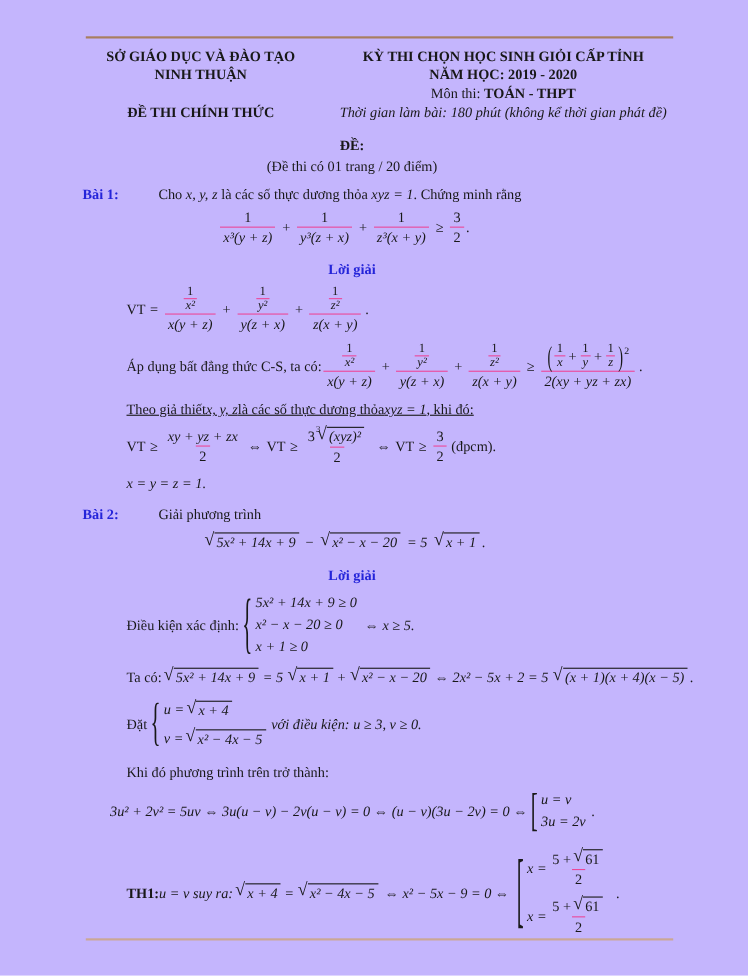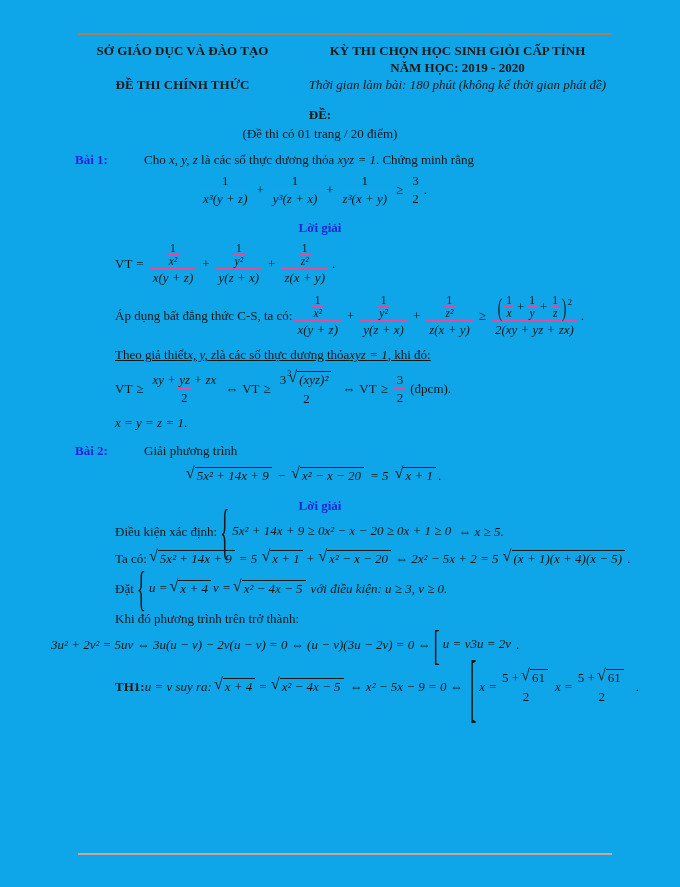--- a/index.html
+++ b/index.html
@@ -1,20 +1,20 @@
 <!DOCTYPE html>
 <html><head>
 <meta charset="utf-8">
 <style>
   * { margin:0; padding:0; box-sizing:border-box; }
   html,body { width:680px; height:887px; background:#ffffff; }
   .page {
     position:relative; width:680px; height:887px; overflow:hidden;
     font-family:"Liberation Serif","DejaVu Serif",serif;
-    font-size:13px; color:#181818; background:#0ea5e9;
+    font-size:13px; color:#181818; background:#c4b5fd;
   }
   .rule { position:absolute; left:78px; width:534px; height:2px; }
   .rule.top { top:33px; background:#a87e5f; }
   .rule.bottom { top:853px; background:#cba795; }
 
   .b { font-weight:bold; }
   .i { font-style:italic; }
   .mi { font-style:italic; }
   .blue { color:#2424d9; }
 
@@ -43,21 +43,21 @@
   .sqrt .sign { font-size:1.25em; line-height:1.05; transform:translateY(-2px); }
   .sqrt .radicand { border-top:1px solid #181818; padding:0 3px 0 2px; line-height:16px; }
   .sqrt .idx { position:absolute; left:-1px; top:-5px; font-size:8px; font-style:normal; }
 
   .cases { display:inline-flex; align-items:center; margin:0 3px; }
   .delim { display:inline-block; line-height:1; font-weight:400; }
   .d3 { font-size:19px; transform:scaleY(3.2); }
   .d2 { font-size:19px; transform:scaleY(2.5); }
   .db2 { font-size:19px; transform:scaleY(2.2); }
   .db2big { font-size:19px; transform:scaleY(4.0); }
-  .crows { display:inline-flex; flex-direction:row; align-items:flex-start; margin-left:3px; }
+  .crows { display:inline-flex; flex-direction:column; align-items:flex-start; margin-left:3px; }
   .crows > span, .crows > .crow { line-height:20px; }
   .crow { display:flex; align-items:center; }
   .crows.gapped > .crow { margin:3px 0; }
 
   .bigp { display:inline-block; transform:scaleY(2.0); margin:0 1px; }
   sup.s2 { font-size:9px; vertical-align:top; transform:translateY(-4px); display:inline-block; }
   .grp { display:flex; align-items:center; }
 
   .mt-de { margin-top:14px; }
   .mt-note { margin-top:3px;font-family:Liberation Serif, serif; }
@@ -82,26 +82,28 @@
 </head>
 <body>
 
 <div class="page">
   <div class="rule top"></div>
   <div class="rule bottom"></div>
 
   <header>
     <div class="h-left">
       <div class="b">SỞ GIÁO DỤC VÀ ĐÀO TẠO</div>
+      <div class="b">NINH THUẬN</div>
       <div class="h-spacer"></div>
       <div class="b">ĐỀ THI CHÍNH THỨC</div>
     </div>
     <div class="h-right">
       <div class="b">KỲ THI CHỌN HỌC SINH GIỎI CẤP TỈNH</div>
       <div class="b">NĂM HỌC: 2019 - 2020</div>
+      <div><span>Môn thi: </span><span class="b">TOÁN - THPT</span></div>
       <div class="i">Thời gian làm bài: 180 phút (không kể thời gian phát đề)</div>
     </div>
   </header>
 
   <div class="centerT b mt-de">ĐỀ:</div>
   <div class="centerT mt-note">(Đề thi có 01 trang / 20 điểm)</div>
 
   <div class="line mt-b1">
     <span class="lbl blue b">Bài 1:</span>
     <span><span>Cho </span><span class="mi">x, y, z</span><span> là các số thực dương thỏa </span><span class="mi">xyz = 1</span><span>. Chứng minh rằng</span></span>
@@ -349,21 +351,21 @@
               <span class="radicand mi">x² − 4x − 5</span>
             </span>
           </span>
       </span>
     </span>
     <span class="mi"> với điều kiện: u ≥ 3, v ≥ 0.</span>
   </div>
 
   <div class="eqline mt-khido">Khi đó phương trình trên trở thành:</div>
 
-  <div class="eqline mt-sys" style="padding-left:51px;">
+  <div class="eqline mt-sys" style="padding-left:100px;">
     <span class="mi">3u² + 2v² = 5uv ⇔ 3u(u − v) − 2v(u − v) = 0 ⇔ (u − v)(3u − 2v) = 0 ⇔</span>
     <span class="cases">
       <span class="delim db2">[</span>
       <span class="crows">
         <span class="mi">u = v</span>
         <span class="mi">3u = 2v</span>
       </span>
     </span>
     <span class="opt">.</span>
   </div>

